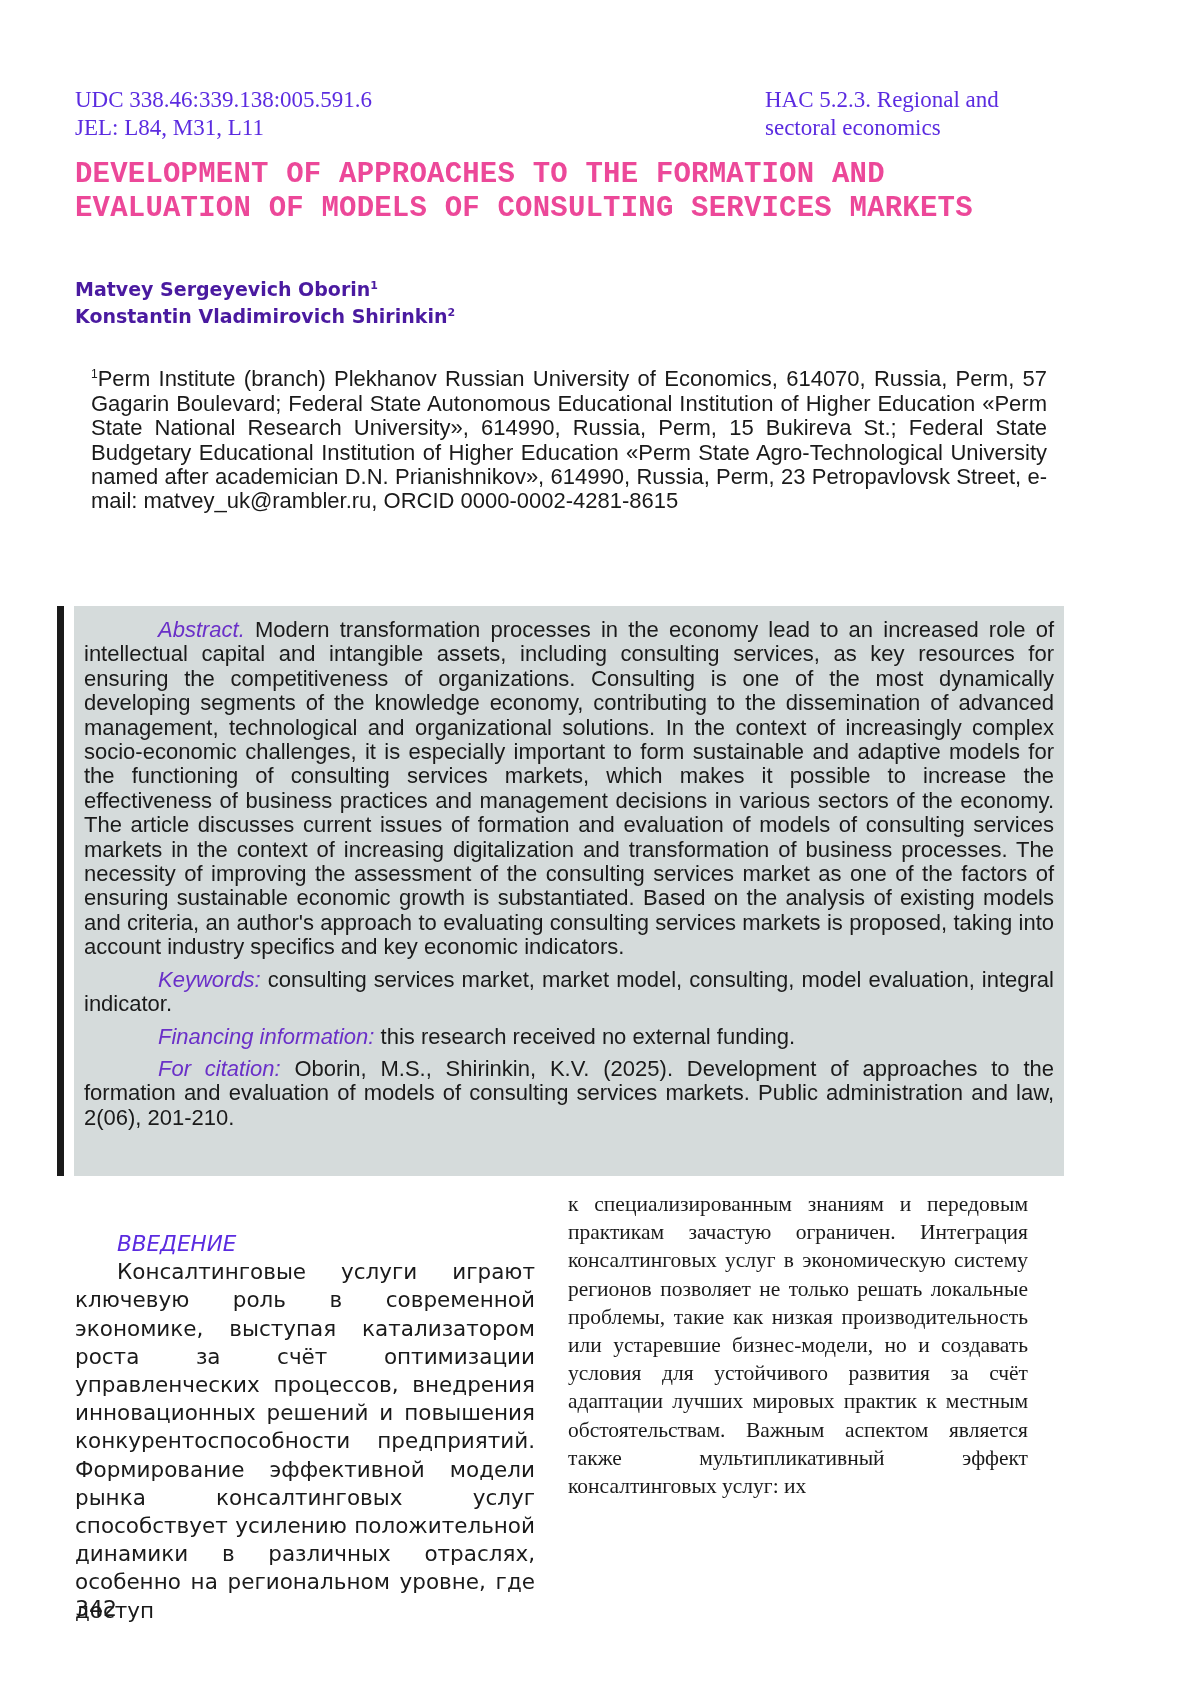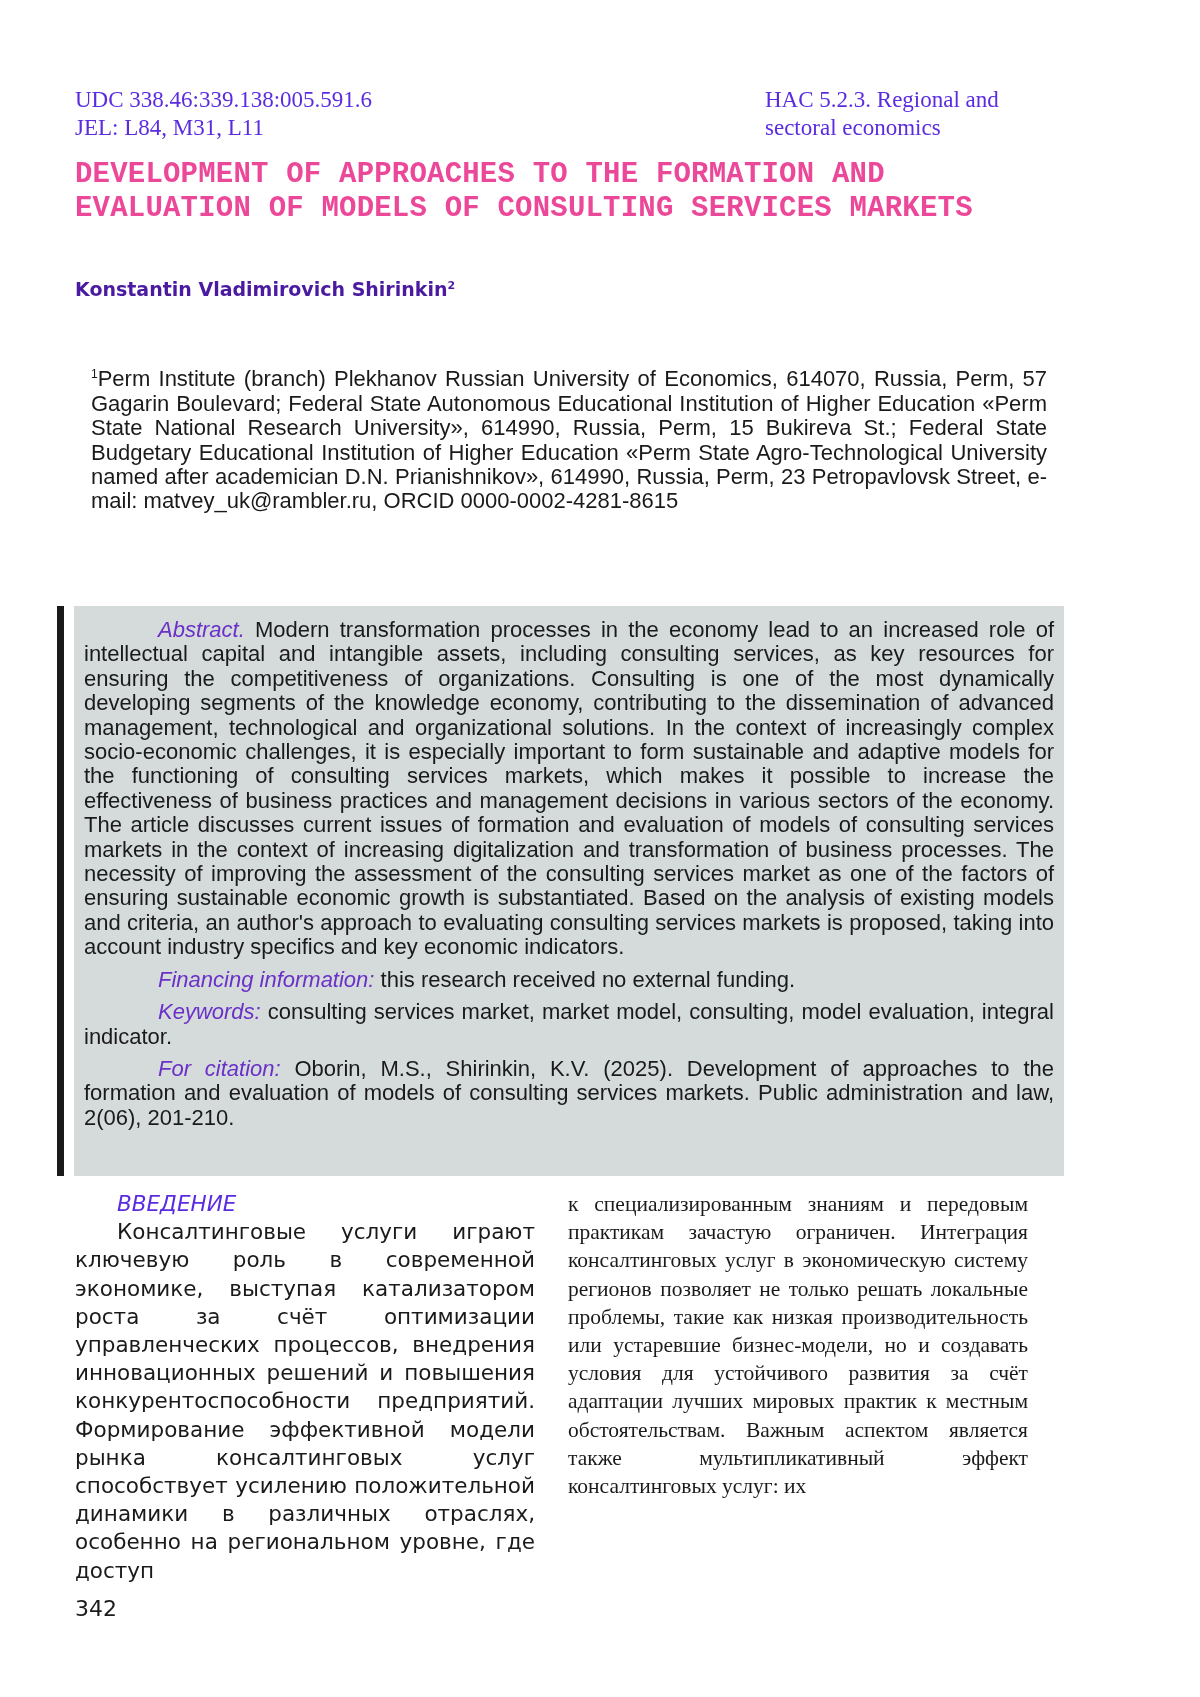--- a/index.html
+++ b/index.html
@@ -12,21 +12,21 @@
   .authors sup{font-size:11px;}
   .affil{position:absolute;left:75px;top:346px;width:988px;font-size:22px;line-height:24.4px;text-align:justify;}
   .affil p{margin:16px;}
   .affil sup{font-size:12px;}
   .abs-bar{position:absolute;left:57px;top:606px;width:7px;height:570px;background:#1a1a1a;}
   .abs-box{position:absolute;left:74px;top:606px;width:990px;height:570px;background:#d5dbdb;}
   .abs-text{position:absolute;left:76px;top:610px;width:986px;font-size:22px;line-height:24.4px;text-align:justify;color:#1a1a1a;}
   .abs-text p{margin:8px;text-indent:74px;}
   .lbl{font-style:italic;color:#6a30c8;}
   .col{position:absolute;top:1190px;width:460px;font-family:"DejaVu Sans",sans-serif;font-size:21.5px;line-height:28.2px;text-align:justify;color:#1a1a1a;}
-  .col-left{left:75px;}
+  .col-left{left:75px;margin-top:40px;}
   .col-right{left:568px;font-family:Liberation Serif, serif;}
   .col p{margin:0;}
   .section-h{font-style:italic;color:#5b2be0;padding-left:42px;}
   .indent{text-indent:42px;}
   .pageno{position:absolute;left:75px;top:1596px;font-family:"DejaVu Sans",sans-serif;font-size:22px;color:#1a1a1a;}
 </style>
 </head>
 <body>
 
 <div class="hdr hdr-left">
@@ -34,33 +34,34 @@
   <div>JEL: L84, M31, L11</div>
 </div>
 <div class="hdr hdr-right">
   <div>HAC 5.2.3. Regional and</div>
   <div>sectoral economics</div>
 </div>
 
 <div class="title">DEVELOPMENT OF APPROACHES TO THE FORMATION AND EVALUATION OF MODELS OF CONSULTING SERVICES MARKETS</div>
 
 <div class="authors">
+  <div><span>Matvey Sergeyevich Oborin</span><sup>1</sup></div>
   <div><span>Konstantin Vladimirovich Shirinkin</span><sup>2</sup></div>
 </div>
 
 <div class="affil">
   <p><sup>1</sup><span>Perm Institute (branch) Plekhanov Russian University of Economics, 614070, Russia, Perm, 57 Gagarin Boulevard; Federal State Autonomous Educational Institution of Higher Education «Perm State National Research University», 614990, Russia, Perm, 15 Bukireva St.; Federal State Budgetary Educational Institution of Higher Education «Perm State Agro-Technological University named after academician D.N. Prianishnikov», 614990, Russia, Perm, 23 Petropavlovsk Street, e-mail: matvey_uk@rambler.ru, ORCID 0000-0002-4281-8615</span></p>
 </div>
 
 <div class="abs-bar"></div>
 <div class="abs-box"></div>
 <div class="abs-text">
   <p><span class="lbl">Abstract.</span><span> Modern transformation processes in the economy lead to an increased role of intellectual capital and intangible assets, including consulting services, as key resources for ensuring the competitiveness of organizations. Consulting is one of the most dynamically developing segments of the knowledge economy, contributing to the dissemination of advanced management, technological and organizational solutions. In the context of increasingly complex socio-economic challenges, it is especially important to form sustainable and adaptive models for the functioning of consulting services markets, which makes it possible to increase the effectiveness of business practices and management decisions in various sectors of the economy. The article discusses current issues of formation and evaluation of models of consulting services markets in the context of increasing digitalization and transformation of business processes. The necessity of improving the assessment of the consulting services market as one of the factors of ensuring sustainable economic growth is substantiated. Based on the analysis of existing models and criteria, an author's approach to evaluating consulting services markets is proposed, taking into account industry specifics and key economic indicators.</span></p>
+  <p><span class="lbl">Keywords:</span><span> consulting services market, market model, consulting, model evaluation, integral indicator.</span></p>
   <p><span class="lbl">Financing information:</span><span> this research received no external funding.</span></p>
-  <p><span class="lbl">Keywords:</span><span> consulting services market, market model, consulting, model evaluation, integral indicator.</span></p>
   <p><span class="lbl">For citation:</span><span> Oborin, M.S., Shirinkin, K.V. (2025). Development of approaches to the formation and evaluation of models of consulting services markets. Public administration and law, 2(06), 201-210.</span></p>
 </div>
 
 <div class="col col-left">
   <p class="section-h">ВВЕДЕНИЕ</p>
   <p class="indent">Консалтинговые услуги играют ключевую роль в современной экономике, выступая катализатором роста за счёт оптимизации управленческих процессов, внедрения инновационных решений и повышения конкурентоспособности предприятий. Формирование эффективной модели рынка консалтинговых услуг способствует усилению положительной динамики в различных отраслях, особенно на региональном уровне, где доступ</p>
 </div>
 <div class="col col-right">
   <p>к специализированным знаниям и передовым практикам зачастую ограничен. Интеграция консалтинговых услуг в экономическую систему регионов позволяет не только решать локальные проблемы, такие как низкая производительность или устаревшие бизнес-модели, но и создавать условия для устойчивого развития за счёт адаптации лучших мировых практик к местным обстоятельствам. Важным аспектом является также мультипликативный эффект консалтинговых услуг: их</p>
 </div>

